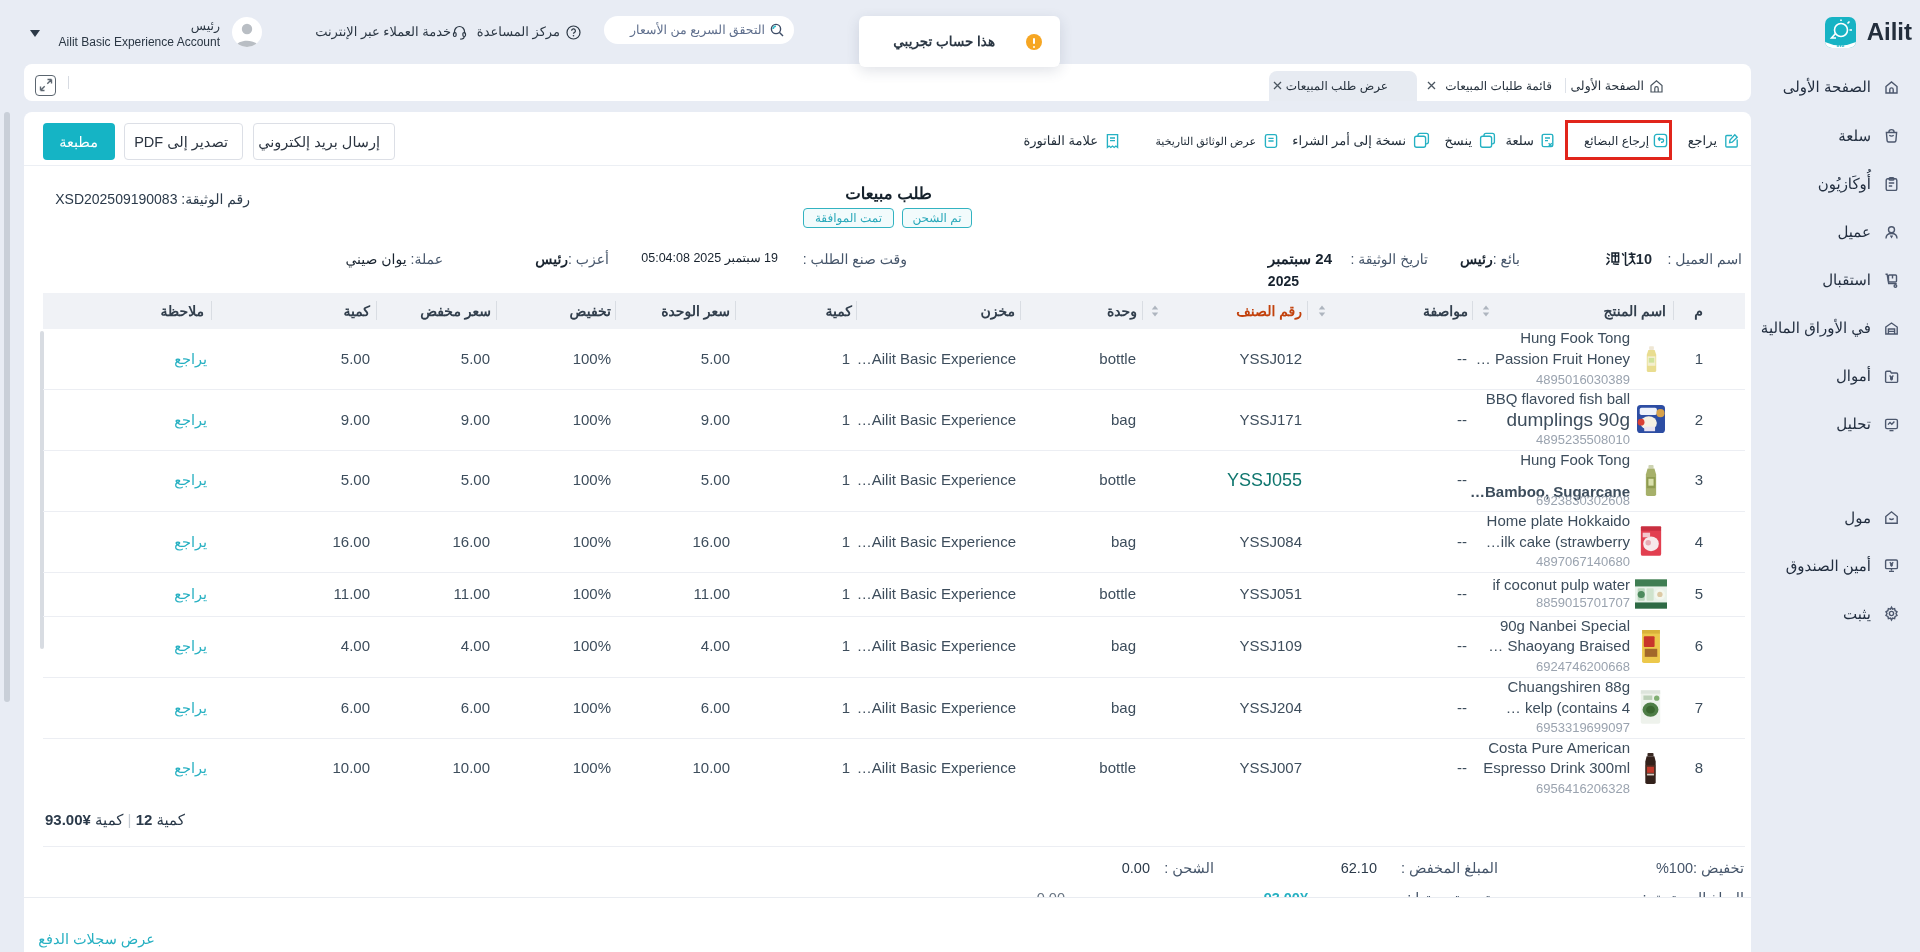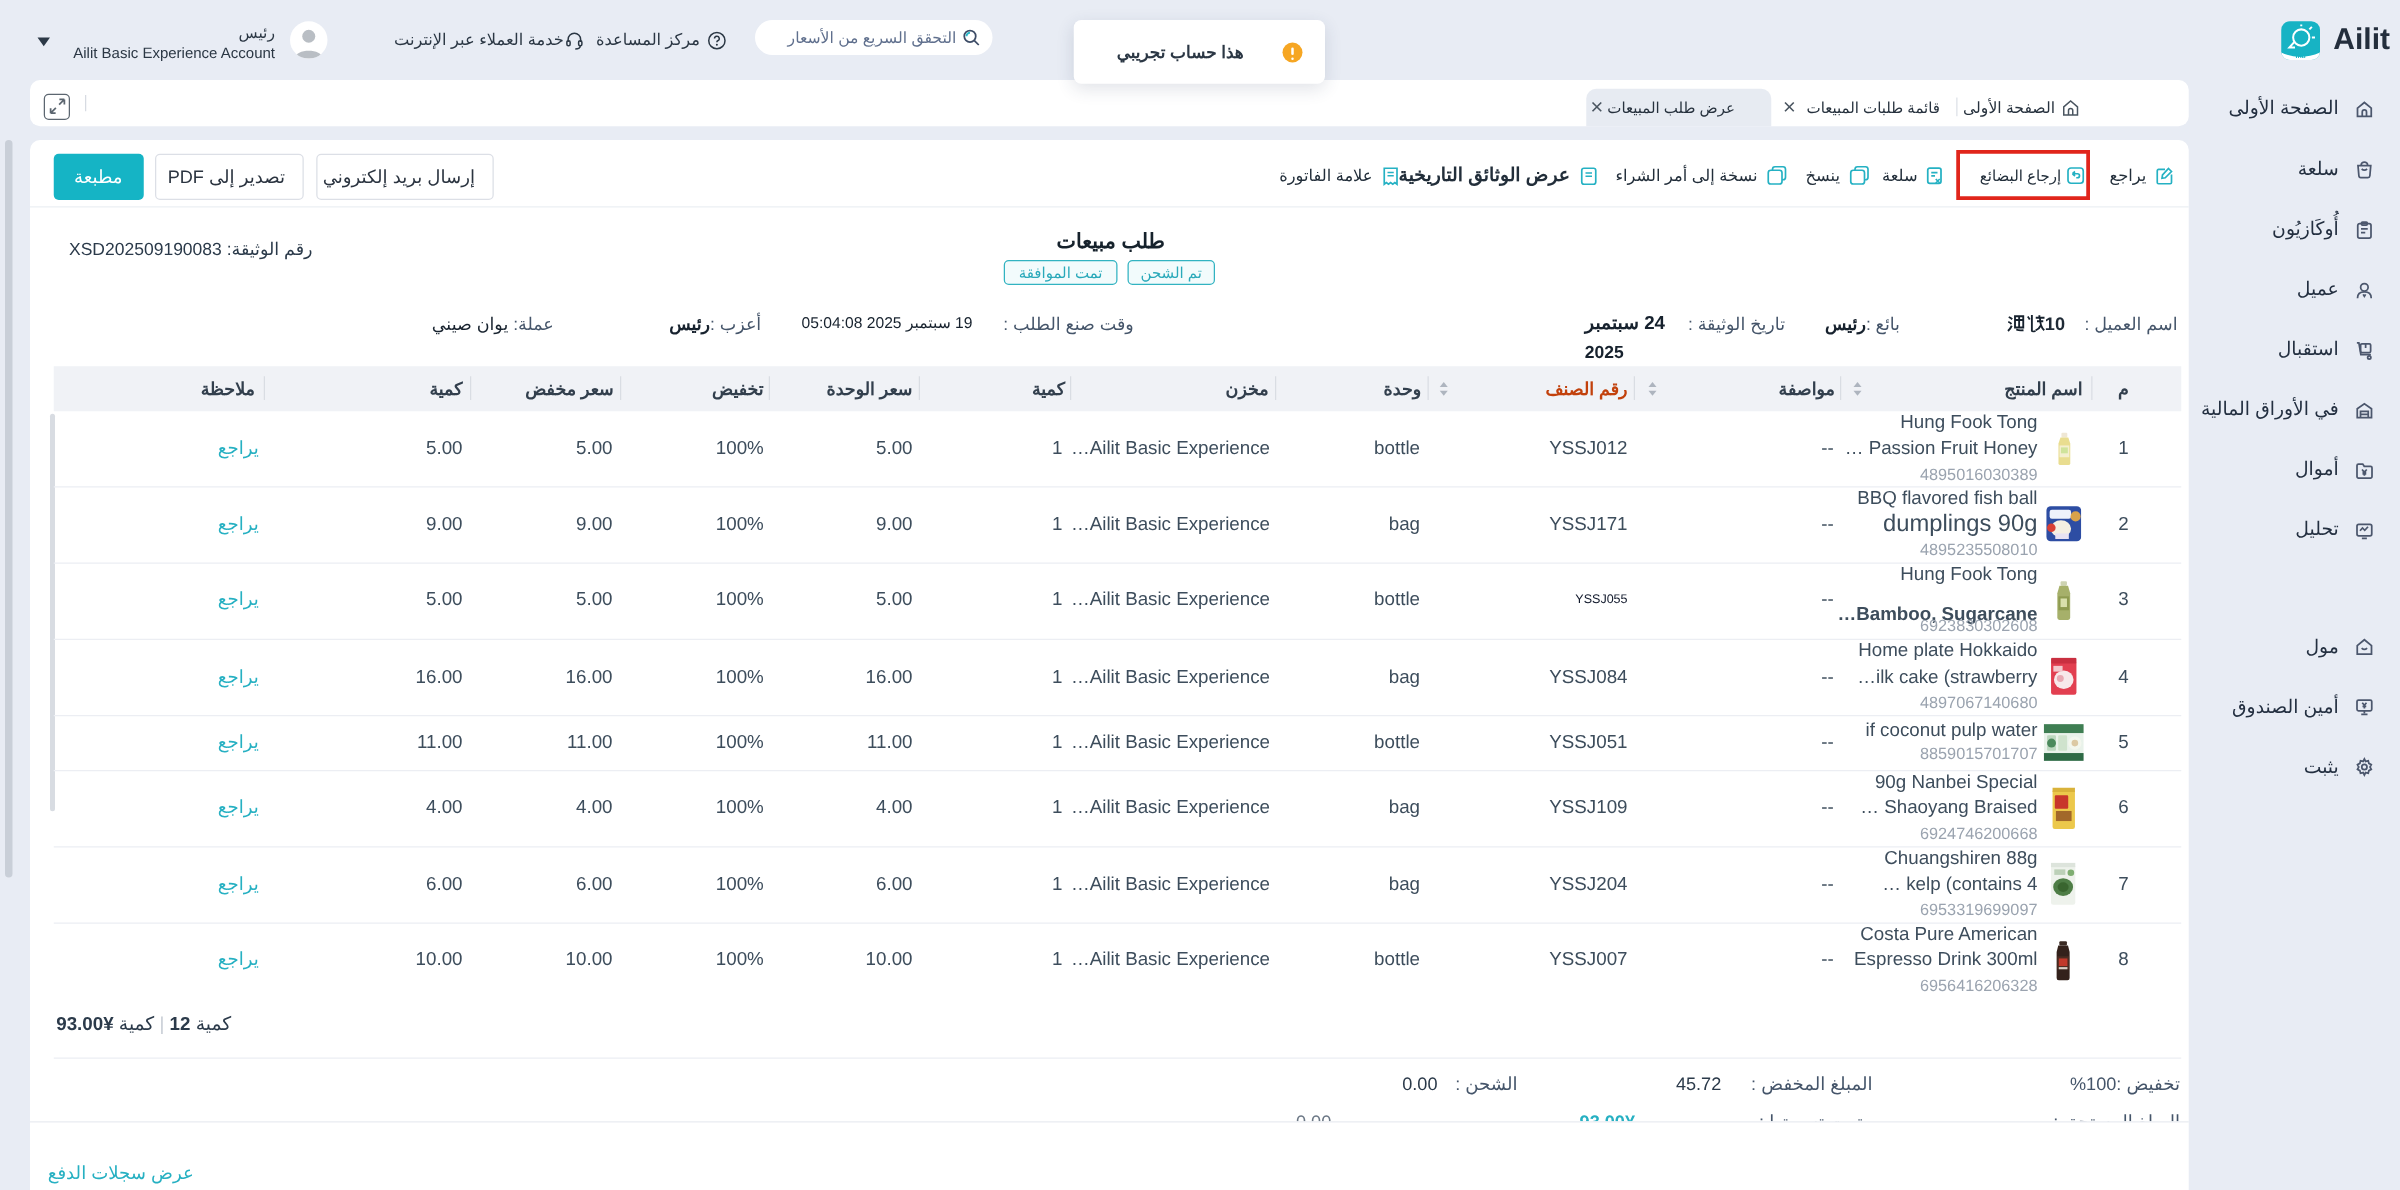--- a/index.html
+++ b/index.html
@@ -123,21 +123,21 @@
         <path d="M5 4.2 V3.4 a2 2 0 0 1 2-2 h6.4 a2 2 0 0 1 2 2 v6.4 a2 2 0 0 1-2 2 h-.8"></path>
       </svg>
     </div>
 <div class="t" style="right:514px;top:132px;font-size:13px;color:#222e3a;font-weight:400;line-height:18px;">نسخة إلى أمر الشراء</div>
 <div class="a" style="left:1263px;top:133px">
       <svg width="16" height="16" viewBox="0 0 16 16" fill="none" stroke="#25b1c3" stroke-width="1.35">
         <rect x="2.4" y="1.6" width="11.2" height="12.8" rx="1.8"></rect>
         <path d="M5.4 5.4 h5.2 M5.4 8 h5.2"></path>
       </svg>
     </div>
-<div class="t" style="right:664px;top:132px;font-size:15px;color:#222e3a;font-weight:700;line-height:18px;">عرض الوثائق التاريخية</div>
+<div class="t" style="right:664px;top:132px;font-size:11px;color:#222e3a;font-weight:400;line-height:18px;">عرض الوثائق التاريخية</div>
 <div class="a" style="left:1105px;top:133px">
       <svg width="15" height="16" viewBox="0 0 15 16" fill="none" stroke="#25b1c3" stroke-width="1.35">
         <path d="M2.4 1.6 h10.2 v12.8 l-1.7-1.4 -1.7 1.4 -1.7-1.4 -1.7 1.4 -1.7-1.4 -1.7 1.4 Z"></path>
         <path d="M5 5 h5 M5 7.6 h5"></path>
       </svg>
     </div>
 <div class="t" style="right:822px;top:132px;font-size:13px;color:#222e3a;font-weight:400;line-height:18px;">علامة الفاتورة</div>
 <div class="t" style="right:1670px;top:190px;font-size:14px;color:#2b3a4a;font-weight:400;line-height:19px;">رقم الوثيقة: XSD202509190083</div>
 <div class="t" style="right:988px;top:182px;font-size:16.5px;color:#16222c;font-weight:700;line-height:22px;">طلب مبيعات</div>
 <div class="a" style="left:803px;top:208px;width:91px;height:20px;border:1px solid #32b3c1;border-radius:4px;background:#f2fbfc;text-align:center;font-size:12px;line-height:18px;color:#2aa9ba">تمت الموافقة</div>
@@ -254,21 +254,21 @@
         <rect x="4" y="0" width="6" height="4" rx="1" fill="#cdd3b2"></rect>
         <path d="M3 4 h8 l2 7 v23 a2 2 0 0 1-2 2 h-8 a2 2 0 0 1-2-2 v-23 Z" fill="#a6b06a"></path>
         <rect x="2" y="14" width="10" height="13" fill="#8e9b50"></rect>
         <rect x="4" y="16" width="6" height="8" fill="#d9e0ac"></rect>
       </svg>
     </div>
 <div class="t" style="right:290px;top:450px;font-size:15px;color:#3d4d5c;font-weight:400;line-height:20px;direction:ltr;">Hung Fook Tong</div>
 <div class="t" style="right:290px;top:482px;font-size:15px;color:#3d4d5c;font-weight:700;line-height:20px;direction:ltr;">…Bamboo, Sugarcane</div>
 <div class="t" style="right:290px;top:492px;font-size:13px;color:#9aa3af;font-weight:400;line-height:18px;direction:ltr;">6923830302608</div>
 <div class="t" style="right:453px;top:470px;font-size:15px;color:#3d4d5c;font-weight:400;line-height:20px;direction:ltr;">--</div>
-<div class="t" style="right:618px;top:470px;font-size:10px;color:#0f172a;font-weight:400;line-height:20px;direction:ltr;">YSSJ055</div>
+<div class="t" style="right:618px;top:470px;font-size:18px;color:#0f766e;font-weight:400;line-height:20px;direction:ltr;">YSSJ055</div>
 <div class="t" style="right:784px;top:470px;font-size:15px;color:#3d4d5c;font-weight:400;line-height:20px;direction:ltr;">bottle</div>
 <div class="t" style="right:904px;top:470px;font-size:15px;color:#3d4d5c;font-weight:400;line-height:20px;direction:ltr;">…Ailit Basic Experience</div>
 <div class="t" style="right:1070px;top:470px;font-size:15px;color:#3d4d5c;font-weight:400;line-height:20px;direction:ltr;">1</div>
 <div class="t" style="right:1190px;top:470px;font-size:15px;color:#3d4d5c;font-weight:400;line-height:20px;direction:ltr;">5.00</div>
 <div class="t" style="right:1309px;top:470px;font-size:15px;color:#3d4d5c;font-weight:400;line-height:20px;direction:ltr;">100%</div>
 <div class="t" style="right:1430px;top:470px;font-size:15px;color:#3d4d5c;font-weight:400;line-height:20px;direction:ltr;">5.00</div>
 <div class="t" style="right:1550px;top:470px;font-size:15px;color:#3d4d5c;font-weight:400;line-height:20px;direction:ltr;">5.00</div>
 <div class="t" style="right:1713px;top:470px;font-size:14.5px;color:#26b0c2;font-weight:400;line-height:20px;">يراجع</div>
 <div class="a" style="left:43px;top:572px;width:1702px;height:1px;background:#eceef3"></div>
 <div class="t" style="right:217px;top:532px;font-size:15px;color:#3d4d5c;font-weight:400;line-height:20px;direction:ltr;">4</div>
@@ -388,21 +388,21 @@
 <div class="t" style="right:1070px;top:758px;font-size:15px;color:#3d4d5c;font-weight:400;line-height:20px;direction:ltr;">1</div>
 <div class="t" style="right:1190px;top:758px;font-size:15px;color:#3d4d5c;font-weight:400;line-height:20px;direction:ltr;">10.00</div>
 <div class="t" style="right:1309px;top:758px;font-size:15px;color:#3d4d5c;font-weight:400;line-height:20px;direction:ltr;">100%</div>
 <div class="t" style="right:1430px;top:758px;font-size:15px;color:#3d4d5c;font-weight:400;line-height:20px;direction:ltr;">10.00</div>
 <div class="t" style="right:1550px;top:758px;font-size:15px;color:#3d4d5c;font-weight:400;line-height:20px;direction:ltr;">10.00</div>
 <div class="t" style="right:1713px;top:758px;font-size:14.5px;color:#26b0c2;font-weight:400;line-height:20px;">يراجع</div>
 <div class="t" style="left:45px;top:810px;font-size:15px;color:#2b3a4a;font-weight:400;line-height:20px;"><span style="direction:rtl;unicode-bidi:embed">كمية <b>12</b> <span style="color:#c6ccd4">|</span> كمية <b><span style="direction:ltr;unicode-bidi:bidi-override">93.00¥</span></b></span></div>
 <div class="a" style="left:43px;top:846px;width:1702px;height:1px;background:#eceef3"></div>
 <div class="t" style="right:176px;top:858px;font-size:14.5px;color:#45556a;font-weight:400;line-height:20px;">تخفيض :100%</div>
 <div class="t" style="right:422px;top:858px;font-size:14.5px;color:#45556a;font-weight:400;line-height:20px;">المبلغ المخفض :</div>
-<div class="t" style="right:543px;top:858px;font-size:14.5px;color:#2b3a4a;font-weight:400;line-height:20px;direction:ltr;">45.72</div>
+<div class="t" style="right:543px;top:858px;font-size:14.5px;color:#2b3a4a;font-weight:400;line-height:20px;direction:ltr;">62.10</div>
 <div class="t" style="right:706px;top:858px;font-size:14.5px;color:#45556a;font-weight:400;line-height:20px;">الشحن :</div>
 <div class="t" style="right:770px;top:858px;font-size:14.5px;color:#2b3a4a;font-weight:400;line-height:20px;direction:ltr;">0.00</div>
 <div class="a" style="left:43px;top:889px;width:1702px;height:8px;overflow:hidden">
       <div class="t" style="right:1px;top:0;font-size:14.5px;line-height:19px;color:#45556a">المبلغ المستحق :</div>
       <div class="t" style="right:437px;top:0;font-size:14.5px;line-height:19px;font-weight:700;color:#26b0c2;direction:ltr;unicode-bidi:bidi-override">93.00¥</div>
       <div class="t" style="right:255px;top:0;font-size:14.5px;line-height:19px;color:#45556a">تمت تسويتها :</div>
       <div class="t" style="right:680px;top:0;font-size:14.5px;line-height:19px;color:#6a7684">0.00</div>
     </div>
 <div class="a" style="left:24px;top:897px;width:1727px;height:1px;background:#e9ecf1"></div>
 <div class="t" style="right:1765px;top:929px;font-size:14.5px;color:#26b0c2;font-weight:400;line-height:20px;">عرض سجلات الدفع</div>

